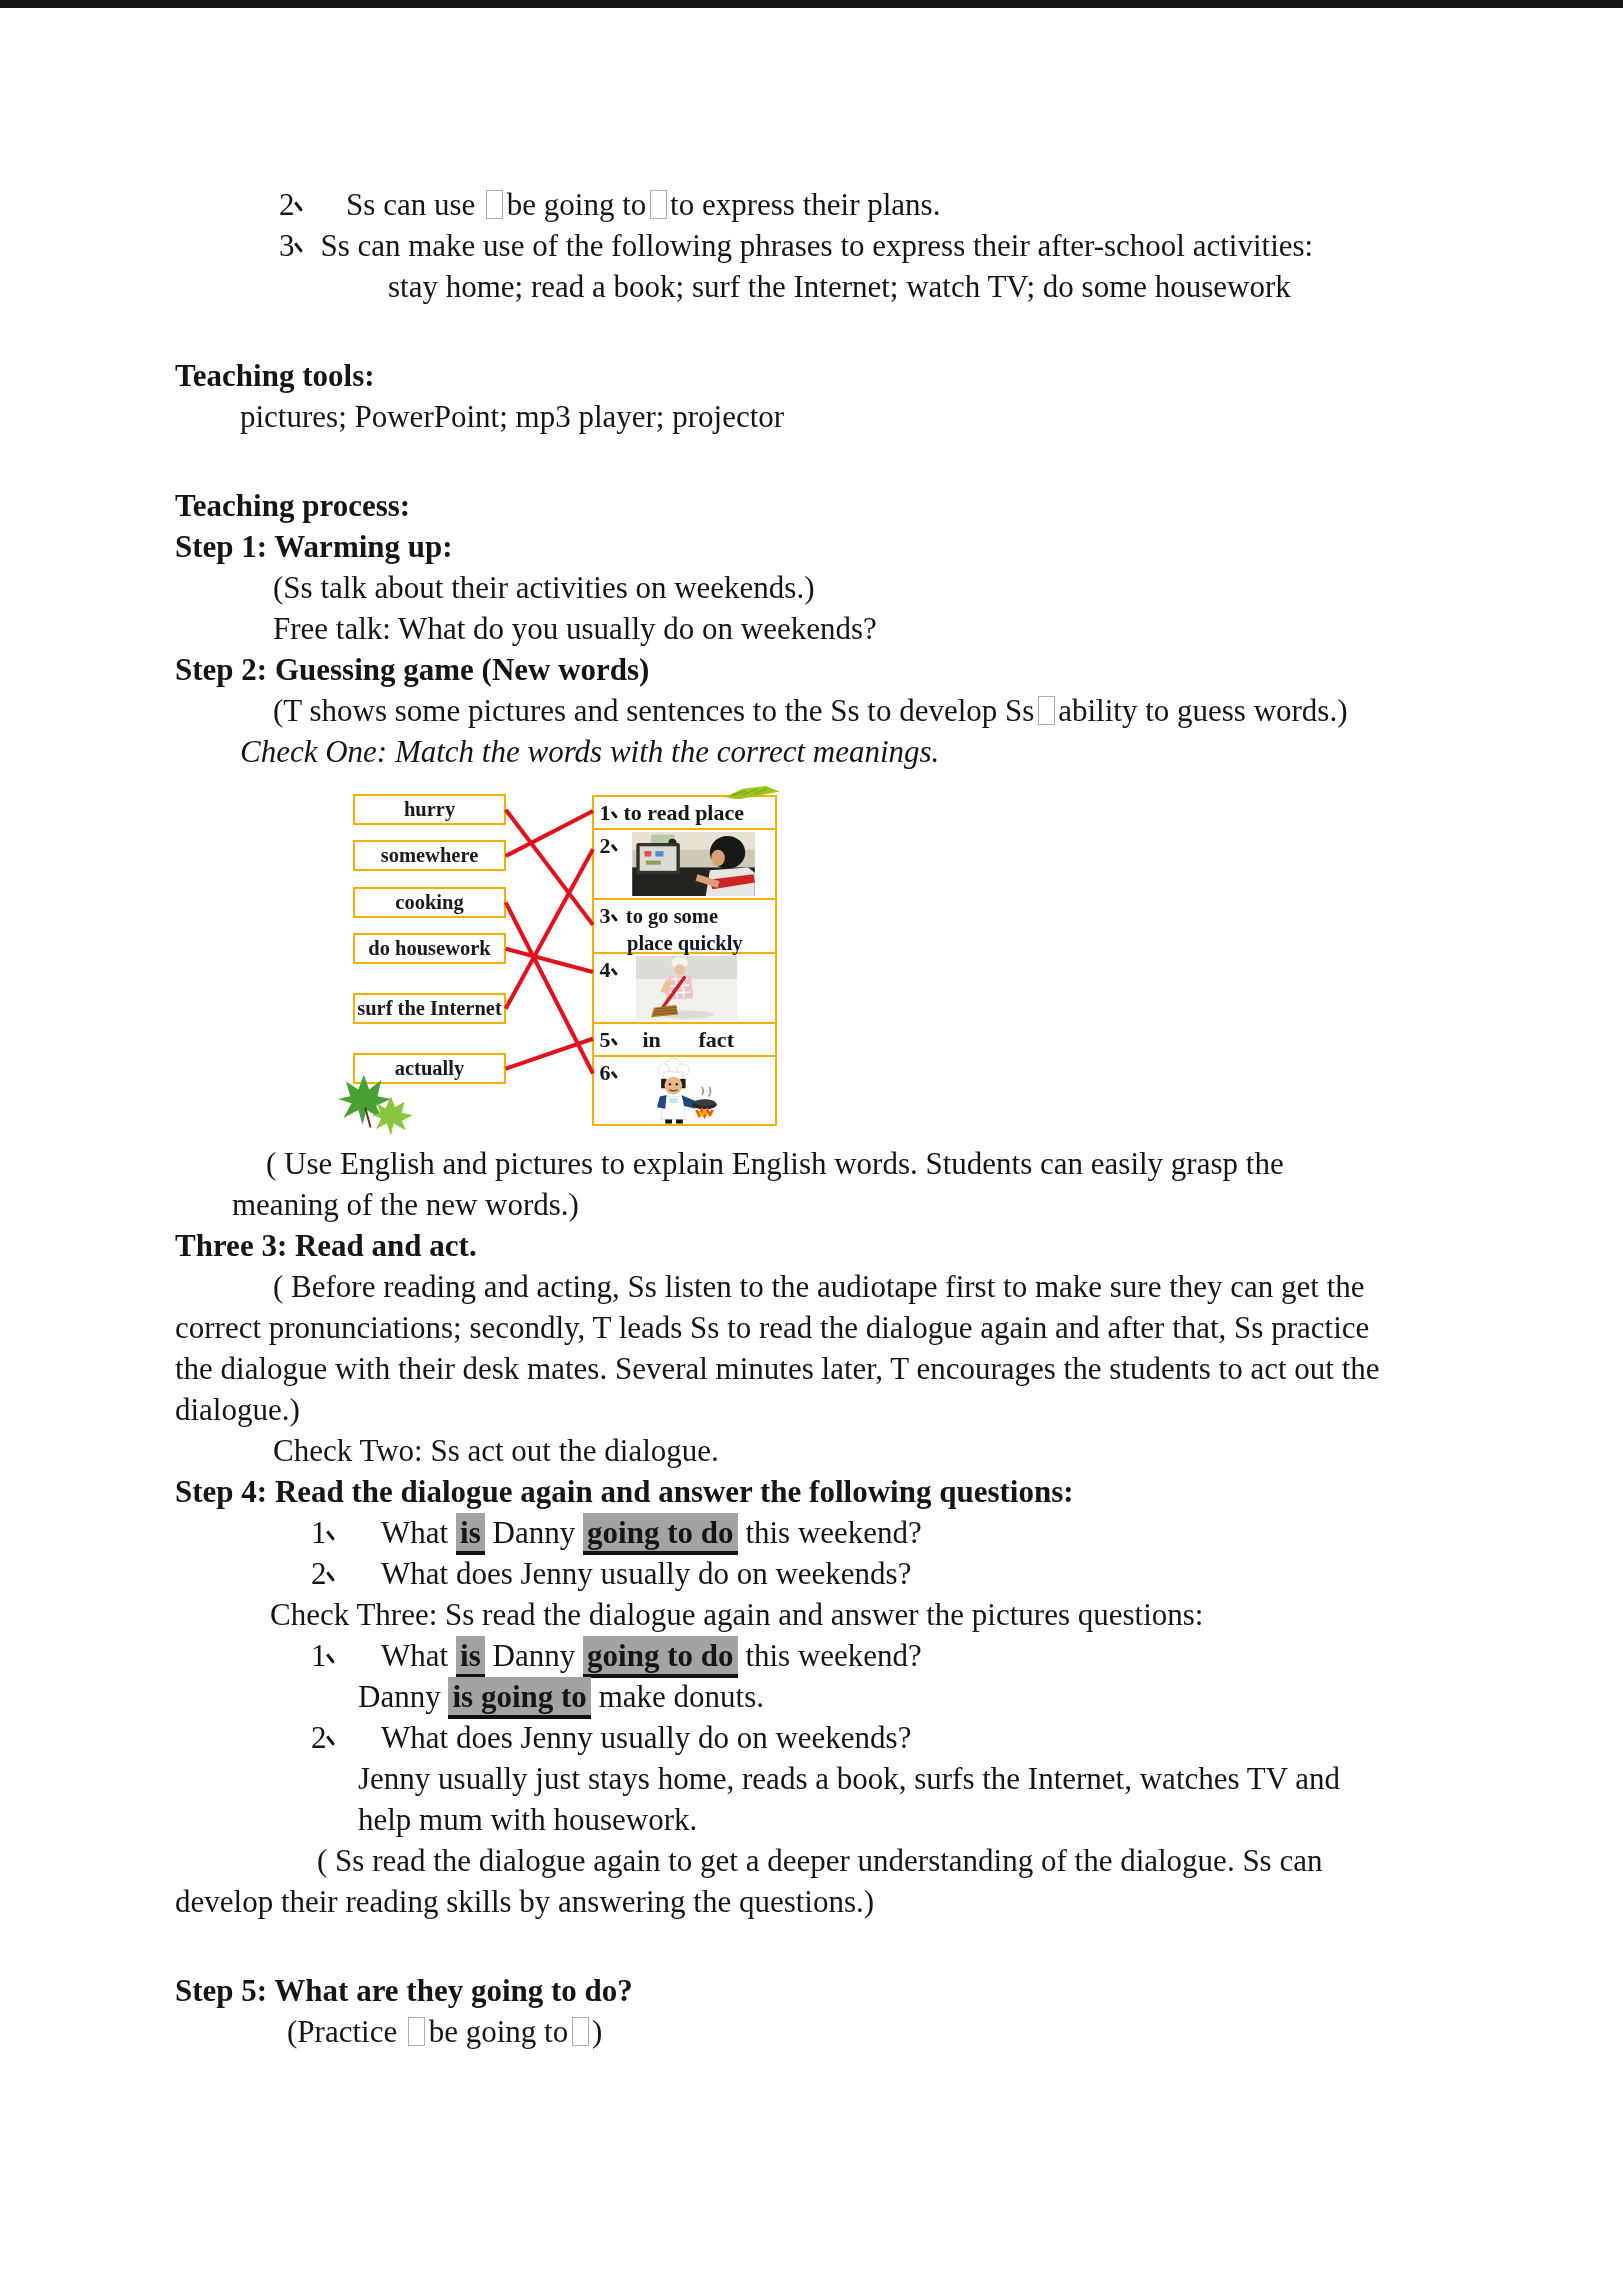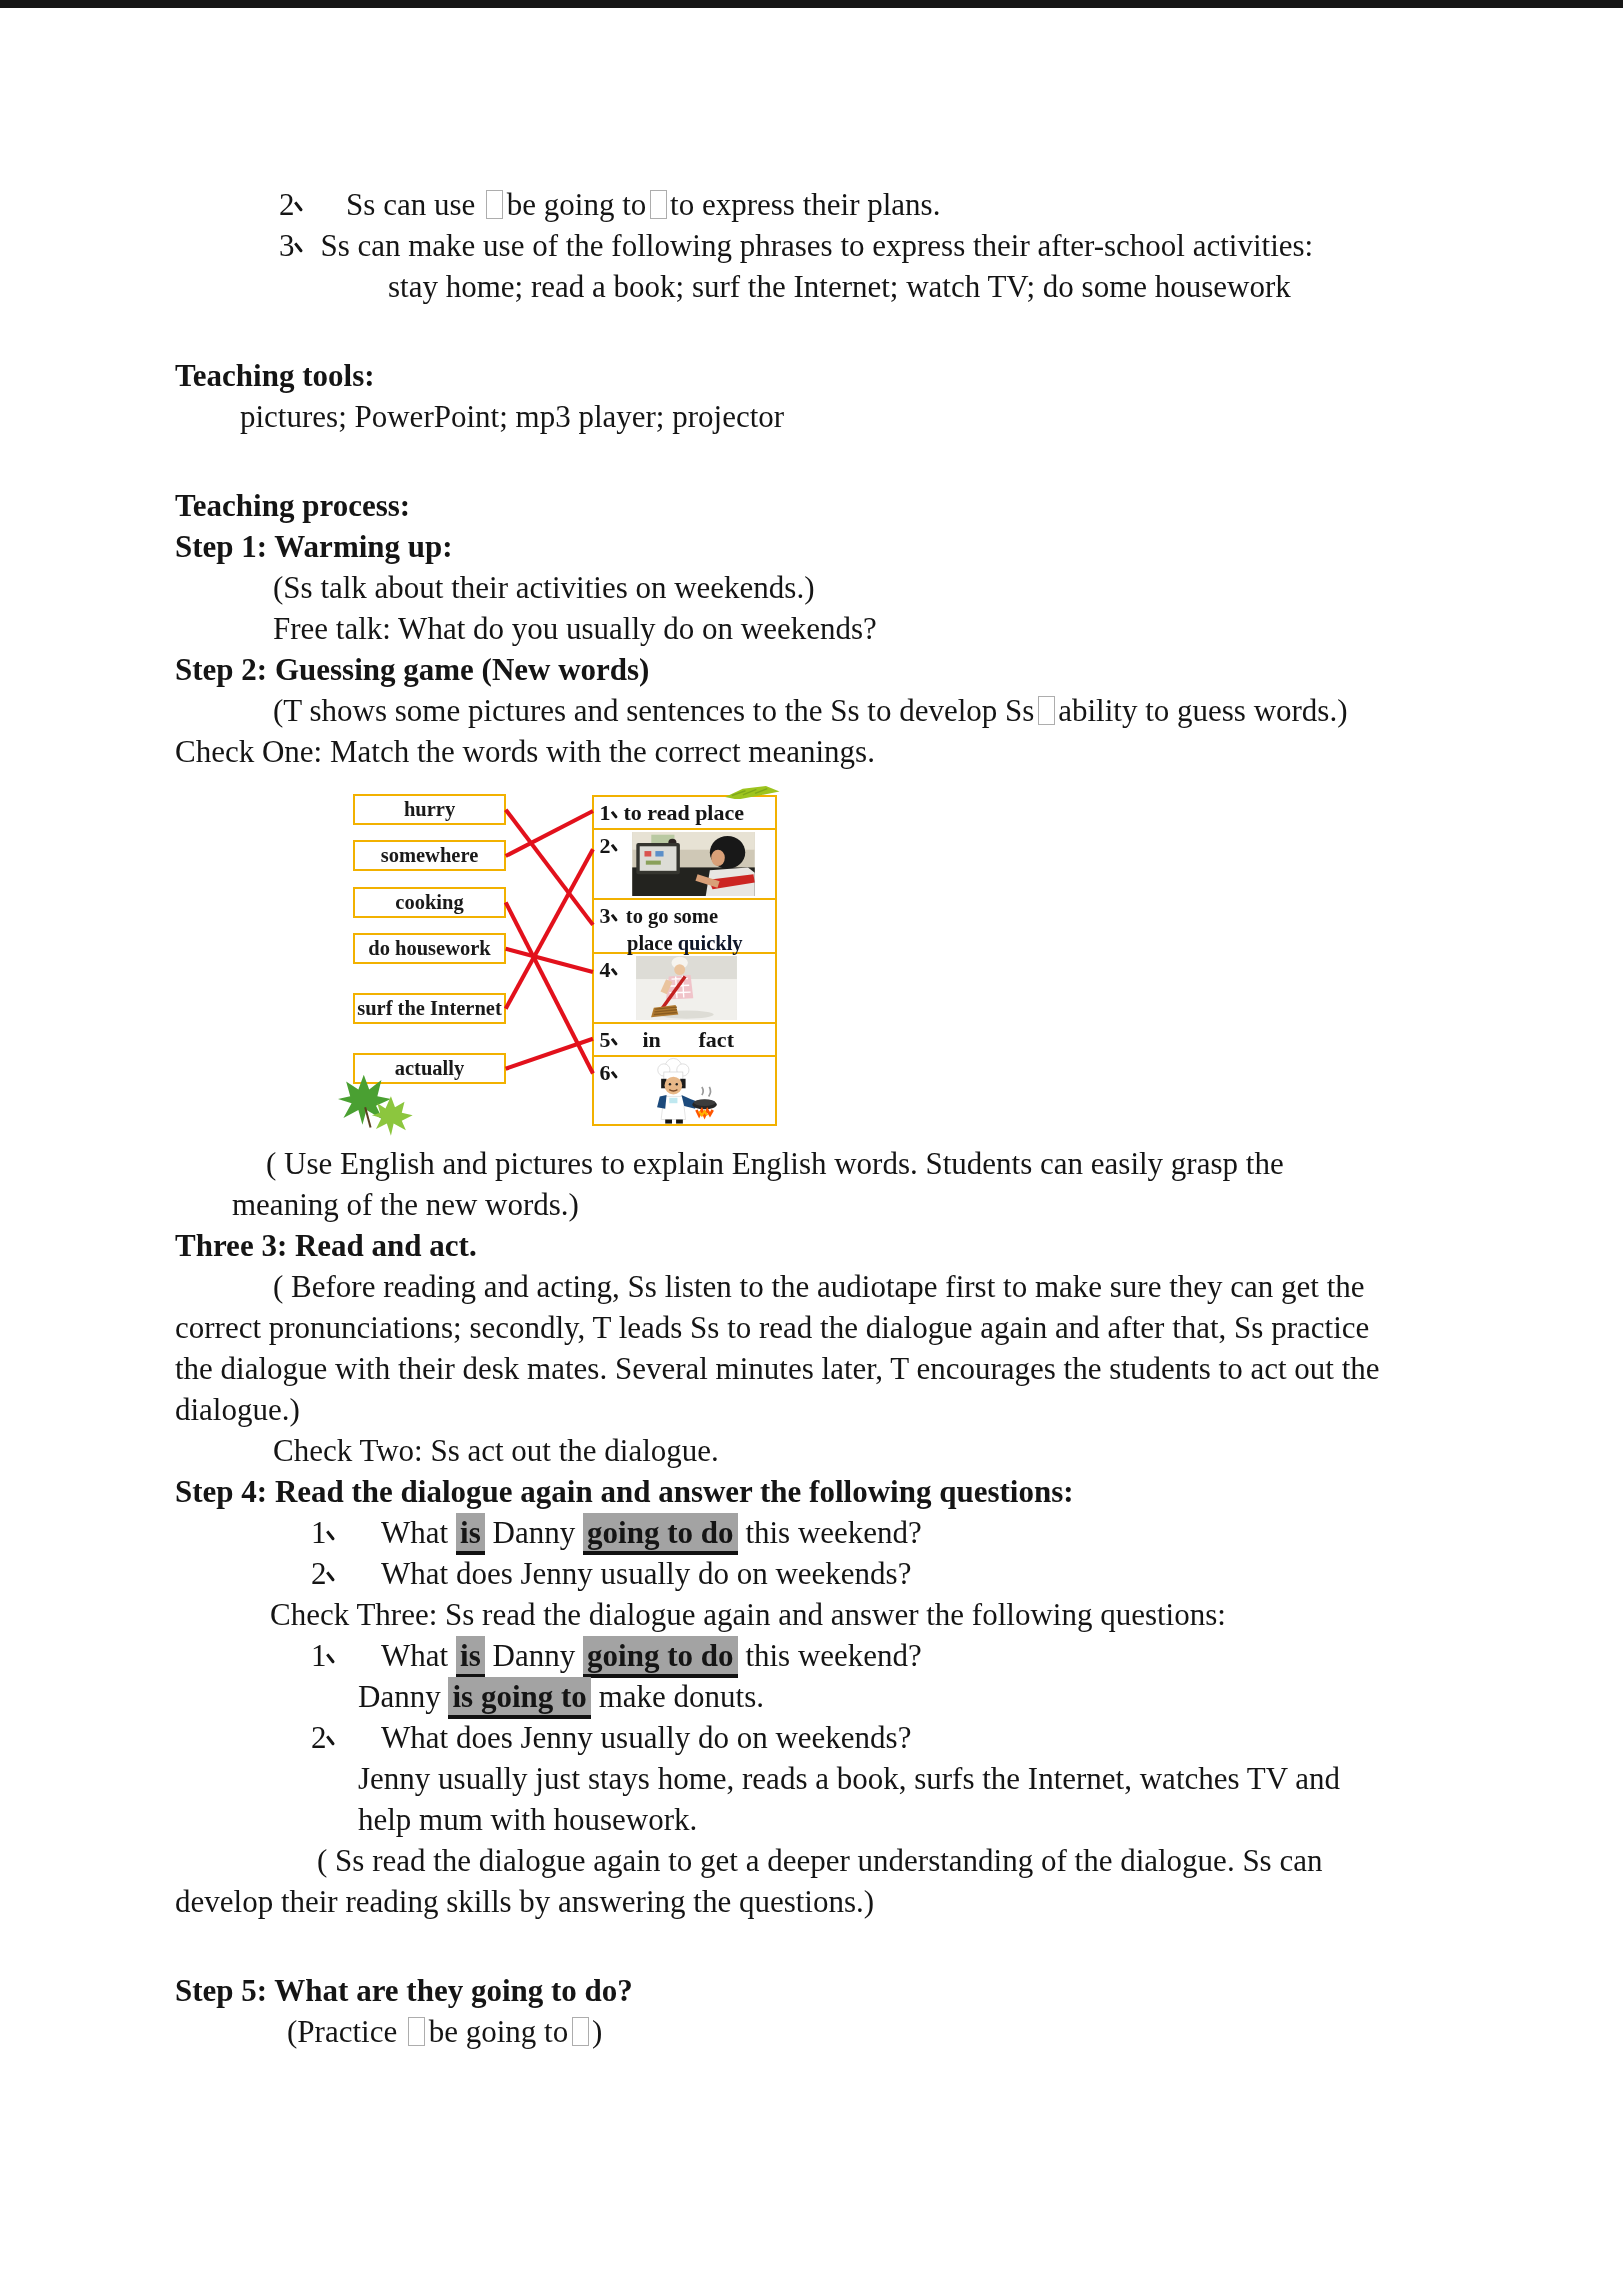--- a/index.html
+++ b/index.html
@@ -10,21 +10,21 @@
   .topbar{width:100%;height:8.2px;background:#161616;}
   .content{padding:176px 16px 0 175px;}
   .line{height:41px;line-height:41px;font-size:31px;white-space:nowrap;}
   .blank{height:48px;}
   .b{font-weight:bold;}
   
   .m-li{margin-left:104px;}
   .m-stay{margin-left:213px;}
   .m-pic{margin-left:65px;}
   .m-ind{margin-left:98px;}
-  .m-ck1{}
+  .m-ck1{margin-left:65px;font-style:italic;}
   .m-ck3{margin-left:95px;}
   .m-q{margin-left:136px;}
   .m-ans{margin-left:183px;}
   .m-ssread{margin-left:142px;}
   .m-use{margin-left:91px;}
   .m-mean{margin-left:57px;}
   .m-prac{margin-left:112px;}
   
   .sp56{display:inline-block;width:38px;}
   .sp18{display:inline-block;width:12.3px;}
@@ -210,21 +210,21 @@
   <div class="line">the dialogue with their desk mates. Several minutes later, T encourages the students to act out the</div>
   <div class="line">dialogue.)</div>
   <div class="line m-ind">Check Two: Ss act out the dialogue.</div>
 
   <div class="line b">Step 4: Read the dialogue again and answer the following questions:</div>
 
   <div class="line m-q"><span>1</span><span class="dun"></span><span class="sp60"></span><span>What </span><span class="hl">is</span><span> Danny </span><span class="hl">going to do</span><span> this weekend?</span></div>
 
   <div class="line m-q"><span>2</span><span class="dun"></span><span class="sp60"></span><span>What does Jenny usually do on weekends?</span></div>
 
-  <div class="line m-ck3">Check Three: Ss read the dialogue again and answer the following questions:</div>
+  <div class="line m-ck3">Check Three: Ss read the dialogue again and answer the pictures questions:</div>
 
   <div class="line m-q"><span>1</span><span class="dun"></span><span class="sp60"></span><span>What </span><span class="hl">is</span><span> Danny </span><span class="hl">going to do</span><span> this weekend?</span></div>
 
   <div class="line m-ans"><span>Danny </span><span class="hl">is going to</span><span> make donuts.</span></div>
 
   <div class="line m-q"><span>2</span><span class="dun"></span><span class="sp60"></span><span>What does Jenny usually do on weekends?</span></div>
 
   <div class="line m-ans">Jenny usually just stays home, reads a book, surfs the Internet, watches TV and</div>
   <div class="line m-ans">help mum with housework.</div>
 

